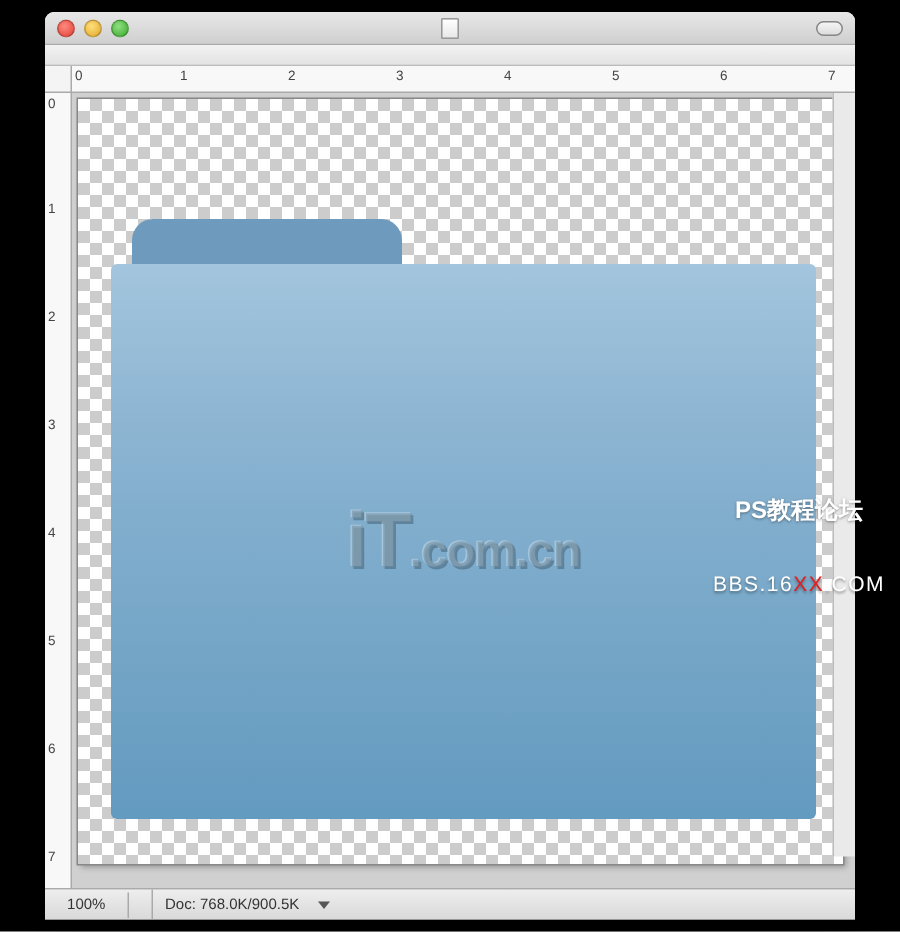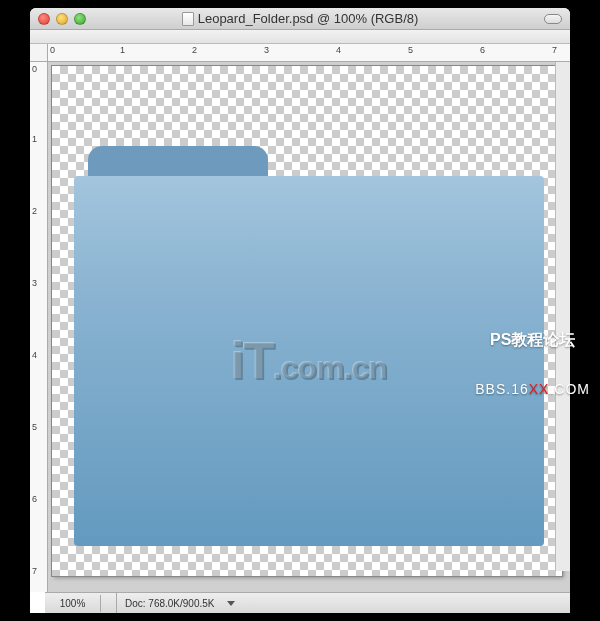--- a/index.html
+++ b/index.html
@@ -156,21 +156,21 @@
       position: absolute;
       left: 0;
       top: 30px;
       width: 470px;
       height: 370px;
       background: linear-gradient(#a3c5dd 0%, #88b2d0 35%, #639abf 100%);
       border-radius: 4px;
     }
     .statusbar {
       position: absolute;
-      left: 15px; right: 0; bottom: 0;
+      left: 0; right: 0; bottom: 0;
       height: 21px;
       background: linear-gradient(#eee,#d9d9d9);
       border-top: 1px solid #aaa;
       display: flex;
       align-items: center;
       font-size: 10px;
       color: #333;
     }
     .zoom {
       width: 56px;
@@ -226,21 +226,20 @@
 <div class="window">
 
   <div class="titlebar">
     <div class="traffic-lights">
       <div class="tl red"></div>
       <div class="tl yellow"></div>
       <div class="tl green"></div>
     </div>
     <div class="titlebar-title">
       <span class="doc-icon"></span>
-      <span>Leopard_Folder.psd @ 100% (RGB/8)</span>
     </div>
     <div class="lozenge"></div>
   </div>
 
   <div class="toolbar"></div>
 
   <div class="workspace">
     <div class="ruler-corner"></div>
 
     <div class="ruler-h">

